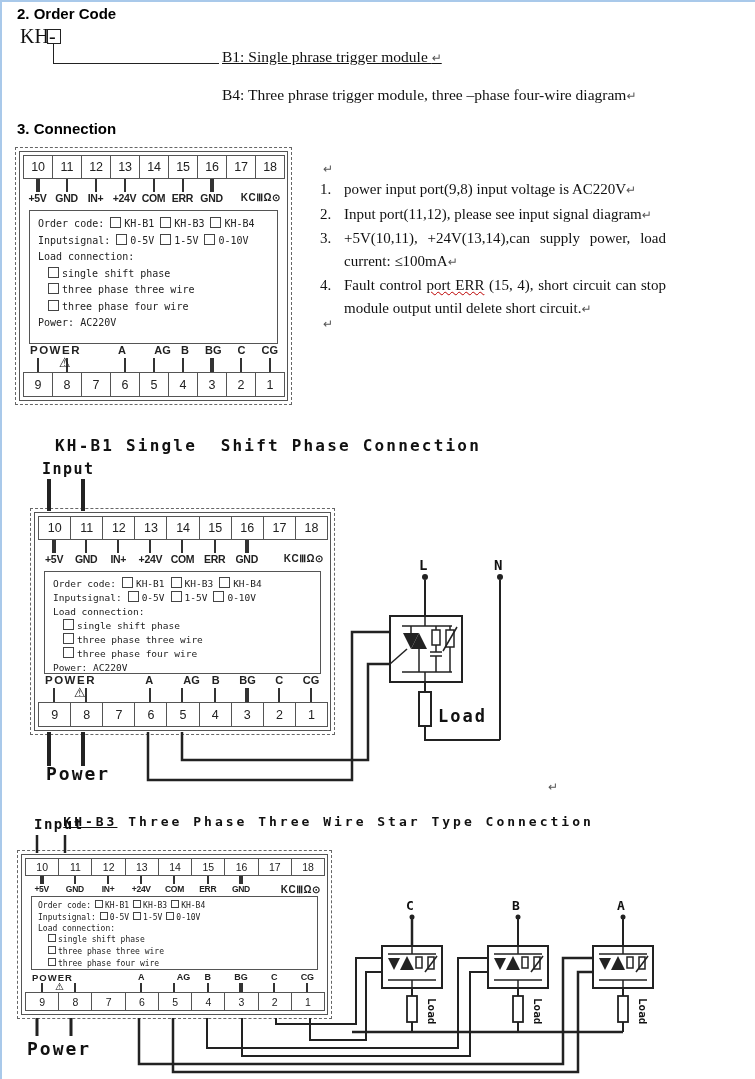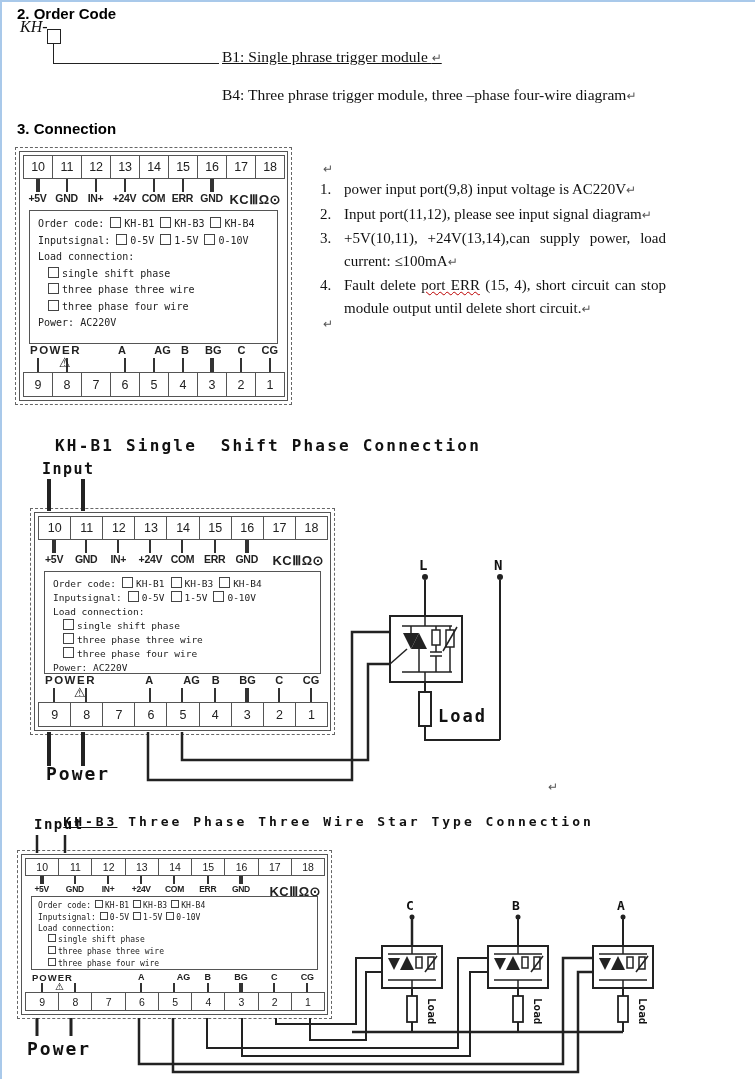--- a/index.html
+++ b/index.html
@@ -39,21 +39,21 @@
   .top-ticks{top:27px;height:13px;}
   .bticks{position:absolute;left:3px;right:3px;bottom:28px;height:14px;display:grid;
           grid-template-columns:repeat(9,1fr);}
   .tick{width:2px;height:100%;background:#333;justify-self:center;}
   .tick.thick{width:4px;}
   .tick.none{visibility:hidden;}
   .tlabels{position:absolute;left:3px;right:3px;top:40px;height:14px;display:grid;
            grid-template-columns:repeat(9,1fr);font-family:"Liberation Sans",sans-serif;
            font-weight:bold;font-size:10.5px;letter-spacing:-0.3px;color:#222;}
   .tlabels span{justify-self:center;white-space:nowrap;}
-  .certs{grid-column:8/10;justify-self:end !important;font-size:13px;letter-spacing:0.5px;
+  .certs{grid-column:8/10;justify-self:end !important;font-size:10px;letter-spacing:0.5px;
          padding-right:3px;}
   .infobox{position:absolute;left:9px;right:9px;top:58px;bottom:56px;border:1.4px solid #555;
            padding:5px 0 0 8px;font-family:"DejaVu Sans Mono",monospace;font-size:10px;
            color:#222;overflow:hidden;}
   .iline{line-height:16.5px;white-space:nowrap;}
   .iline.opt{padding-left:10px;}
   .cb{display:inline-block;width:9px;height:9px;border:1.2px solid #444;margin:0 3px -1px 6px;
       background:#fff;}
   .iline .lead{margin-right:0px;text-align:center;}
   .orow{position:absolute;left:3px;right:3px;bottom:42px;height:14px;display:grid;
@@ -102,21 +102,21 @@
   svg .boxw{fill:#fff;stroke:#222;stroke-width:2;}
 </style>
 </head>
 <body>
 
 <div id="page">
   <div class="edge-top"></div>
   <div class="edge-left"></div>
 
   <div class="h-sans" style="left:17px;top:5px;">2. Order Code</div>
-  <div class="serif-line" style="left:20px;top:18px;font-size:16px;font-style:italic;">KH-</div>
+  <div class="serif-line" style="left:20px;top:25px;font-size:20px;">KH-</div>
   <div class="kh-box"></div>
   <div class="kh-elbow"></div>
 
   <div class="serif-line" style="left:222px;top:48px;text-decoration:underline;">
     <span>B1: Single phrase trigger module </span><span class="retmark">↵</span>
   </div>
   <div class="serif-line" style="left:222px;top:86px;">
     <span>B4: Three phrase trigger module, three –phase four-wire diagram</span><span class="retmark">↵</span>
   </div>
 
@@ -132,21 +132,21 @@
     <div class="note">
       <span class="num">2.</span>
       <span class="ntext"><span>Input port(11,12), please see input signal diagram</span><span class="wavy"></span><span></span><span class="retmark">↵</span></span>
     </div>
     <div class="note">
       <span class="num">3.</span>
       <span class="ntext"><span>+5V(10,11),  +24V(13,14),can  supply  power,  load current: ≤100mA</span><span class="wavy"></span><span></span><span class="retmark">↵</span></span>
     </div>
     <div class="note">
       <span class="num">4.</span>
-      <span class="ntext"><span>Fault delete </span><span class="wavy">port ERR</span><span> (15, 4), short circuit can stop module output until delete short circuit.</span><span class="retmark">↵</span></span>
+      <span class="ntext"><span>Fault control </span><span class="wavy">port ERR</span><span> (15, 4), short circuit can stop module output until delete short circuit.</span><span class="retmark">↵</span></span>
     </div>
   </div>
 
   <span class="retmark" style="position:absolute;left:323px;top:317px;">↵</span>
 
   <div class="module m1">
    <div class="module-inner">
     <div class="trow top">
       <div class="tcell">10</div>
       <div class="tcell">11</div>

